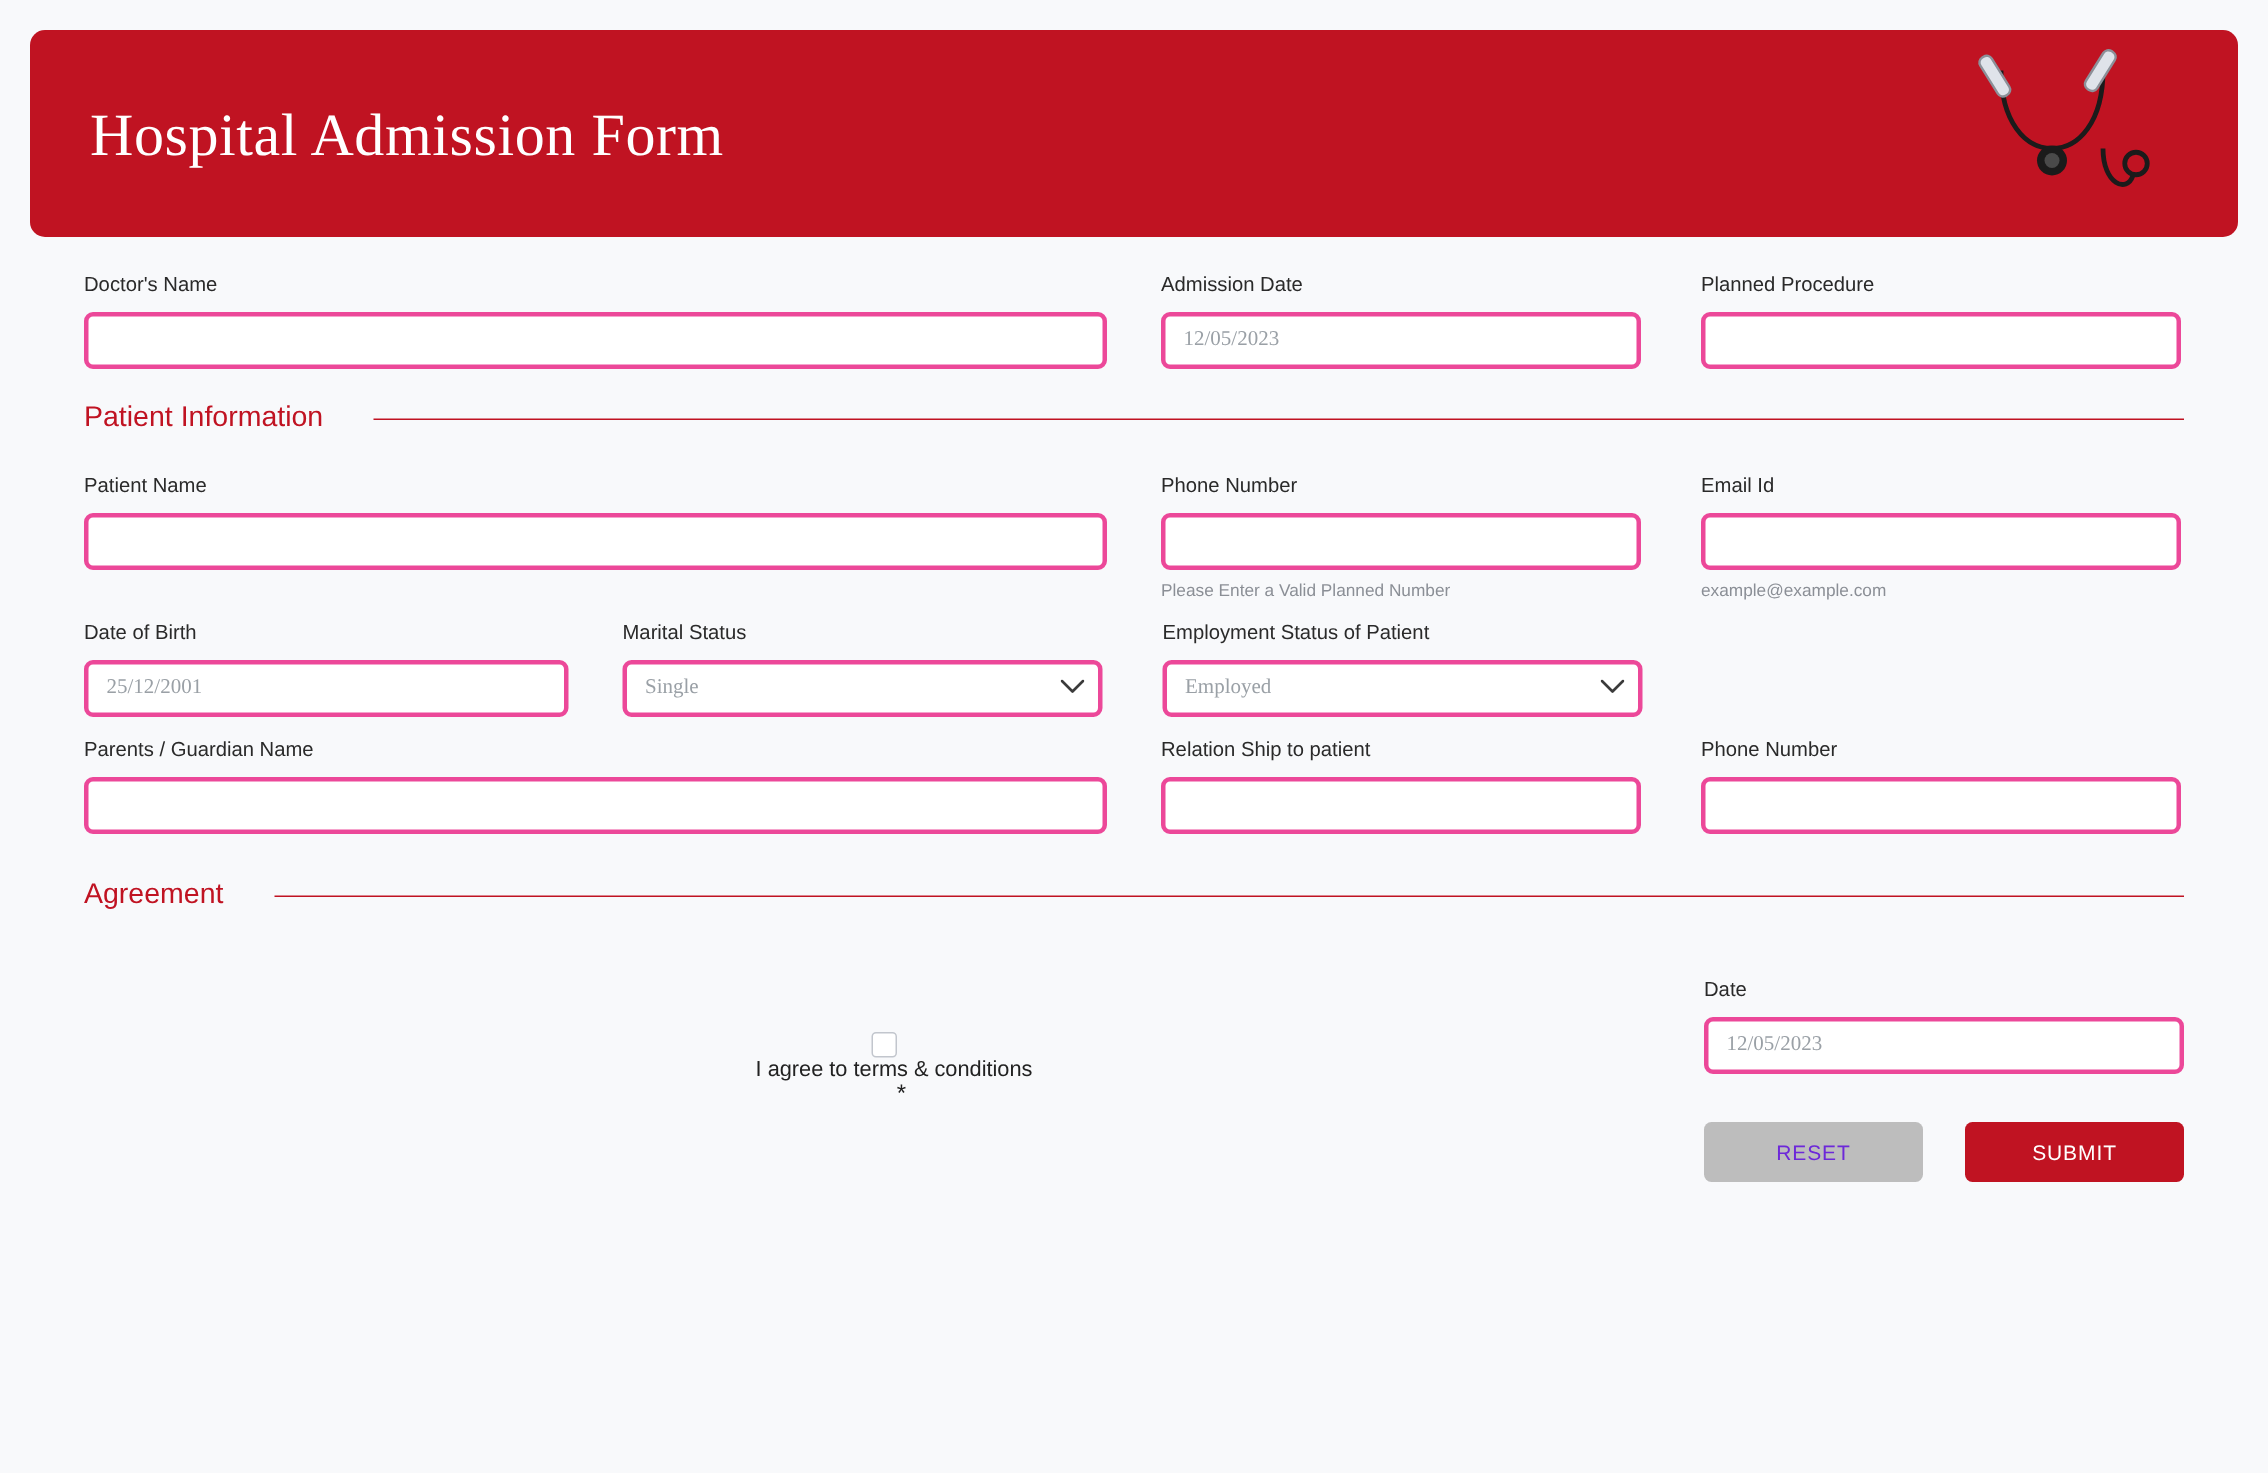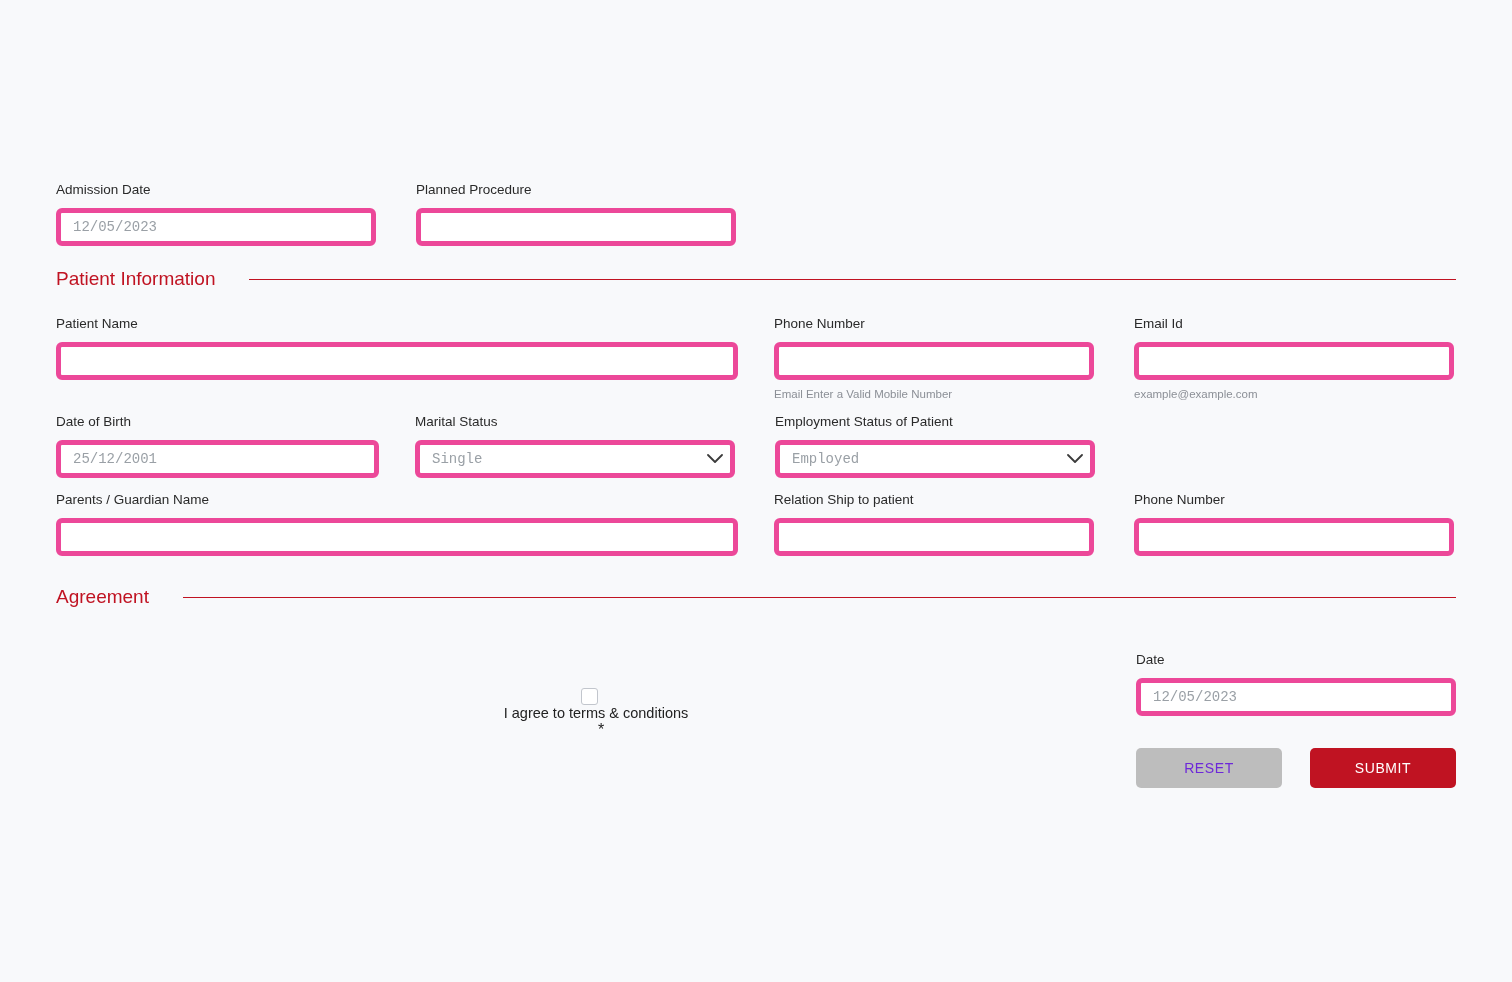--- a/index.html
+++ b/index.html
@@ -61,28 +61,28 @@
   .label {
     font-size: 13.5px;
     color: #2a2a2a;
     margin-bottom: 10px;
     display: block;
     line-height: 16px;
   }
   .input {
     width: 100%;
     height: 38px;
-    border: 5px solid #ec4899;
+    border: 3px solid #ec4899;
     border-radius: 6px;
     background: #ffffff;
     padding: 0 12px;
     font-size: 14px;
     color: #333;
     outline: none;
-    font-family: Liberation Mono, monospace;
+    font-family: Liberation Serif, serif;
   }
   .input::placeholder { color: #9aa0a6; }
   .helper {
     font-size: 11.5px;
     color: #8b8f96;
     margin-top: 8px;
     display: block;
   }
   .select-wrap { position: relative; width: 100%; }
   .select-wrap .chev {
@@ -168,24 +168,48 @@
   .col-a { width: 682px; margin-right: 36px; }
   .col-a-half { width: 323px; margin-right: 36px; }
   .col-b { width: 320px; margin-right: 40px; }
   .col-c { width: 320px; }
 </style>
 </head>
 <body>
 
 <div class="page">
 
+  <div class="header">
+    <div class="header-title">Hospital Admission Form</div>
+    <div class="stethoscope">
+      <svg width="130" height="120" viewBox="0 0 130 120" xmlns="http://www.w3.org/2000/svg">
+        <g fill="none" stroke="#1b1b1b" stroke-width="3.2">
+          <path d="M22 18 C 22 52, 38 70, 56 70 C 74 70, 90 52, 90 18"></path>
+          <path d="M90 70 C 90 94, 106 100, 110 88"></path>
+        </g>
+        <circle cx="56" cy="78" r="10" fill="#1b1b1b"></circle>
+        <circle cx="56" cy="78" r="5" fill="#4a4a4a"></circle>
+        <circle cx="112" cy="80" r="7.5" fill="none" stroke="#1b1b1b" stroke-width="3.2"></circle>
+        <g transform="rotate(-32 22 18)">
+          <rect x="12" y="4" width="9" height="30" rx="4" fill="#dfe3ea" stroke="#8c9099" stroke-width="1.6"></rect>
+        </g>
+        <g transform="rotate(32 90 18)">
+          <rect x="84" y="4" width="9" height="30" rx="4" fill="#dfe3ea" stroke="#8c9099" stroke-width="1.6"></rect>
+        </g>
+      </svg>
+    </div>
+  </div>
 
   <div class="form-body">
 
     <div class="row">
+      <div class="field col-a">
+        <label class="label">Doctor's Name</label>
+        <input class="input" placeholder="" style="">
+      </div>
       <div class="field col-b">
         <label class="label">Admission Date</label>
         <input class="input" placeholder="12/05/2023" style="">
       </div>
       <div class="field col-c">
         <label class="label">Planned Procedure</label>
         <input class="input" placeholder="" style="">
       </div>
     </div>
 
@@ -195,21 +219,21 @@
     </div>
 
     <div class="row">
       <div class="field col-a">
         <label class="label">Patient Name</label>
         <input class="input" placeholder="" style="">
       </div>
       <div class="field col-b">
         <label class="label">Phone Number</label>
         <input class="input" placeholder="" style="">
-        <span class="helper">Email Enter a Valid Mobile Number</span>
+        <span class="helper">Please Enter a Valid Planned Number</span>
       </div>
       <div class="field col-c">
         <label class="label">Email Id</label>
         <input class="input" placeholder="" style="">
         <span class="helper">example@example.com</span>
       </div>
     </div>
 
     <div class="row" style="margin-top:14px;">
       <div class="field col-a-half">

